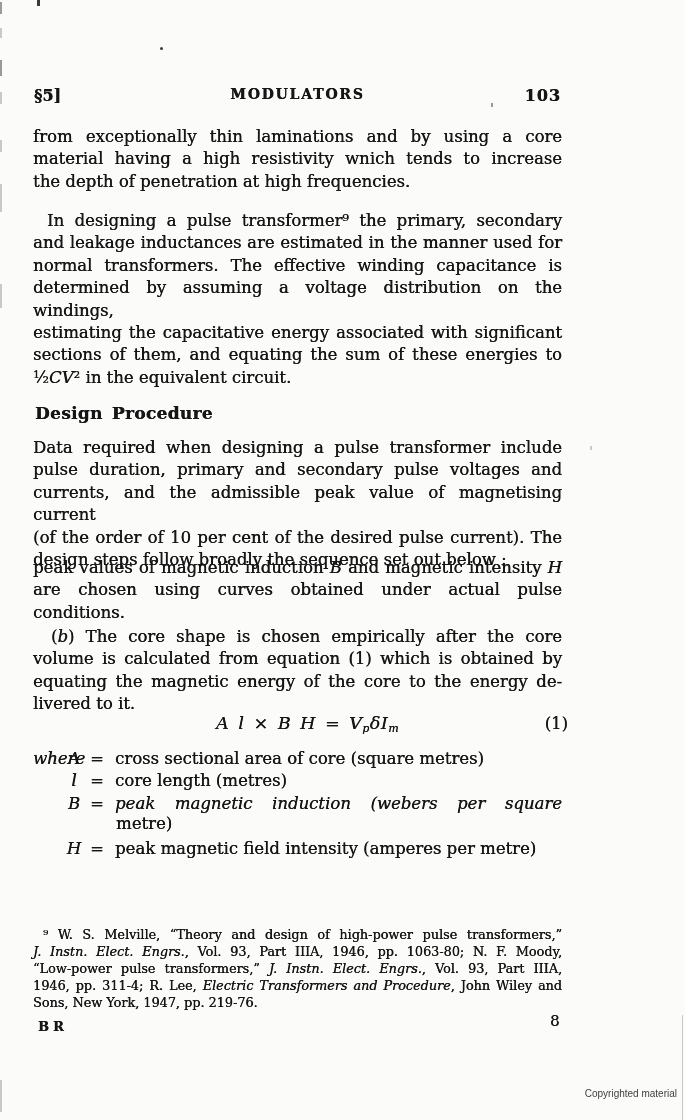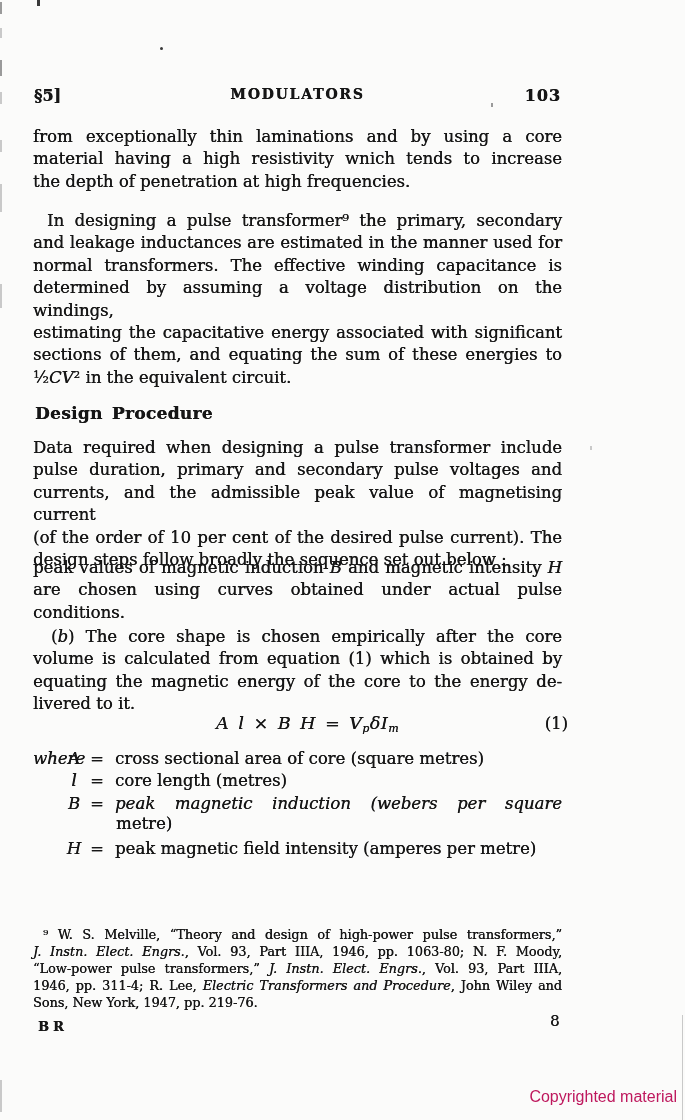--- a/index.html
+++ b/index.html
@@ -49,21 +49,21 @@
   .wdef.just{text-align:justify;text-align-last:justify;font-style:italic;}
   .wwrap{position:absolute;left:83px;}
   
   .fn{font-size:12.8px;line-height:17px;}
   
   .printer-mark{position:absolute;left:38px;top:1019px;font-size:13px;
     font-weight:bold;letter-spacing:4px;text-shadow:0.3px 0 0 currentColor;}
   .page-signature{position:absolute;left:550px;top:1012px;font-size:15px;
     text-shadow:0.3px 0 0 currentColor;}
   .watermark{position:absolute;right:8px;top:1088px;
-    font-family:"Liberation Sans",sans-serif;font-size:16px;color:#be185d;}
+    font-family:"Liberation Sans",sans-serif;font-size:10px;color:#404040;}
   
   .art{position:absolute;background:#9a9a9a;}
   .art.light{background:#c9c9c9;}
   .art.dark{background:#3a3a3a;}
 </style>
 </head>
 <body>
 
 <div class="page">
 

